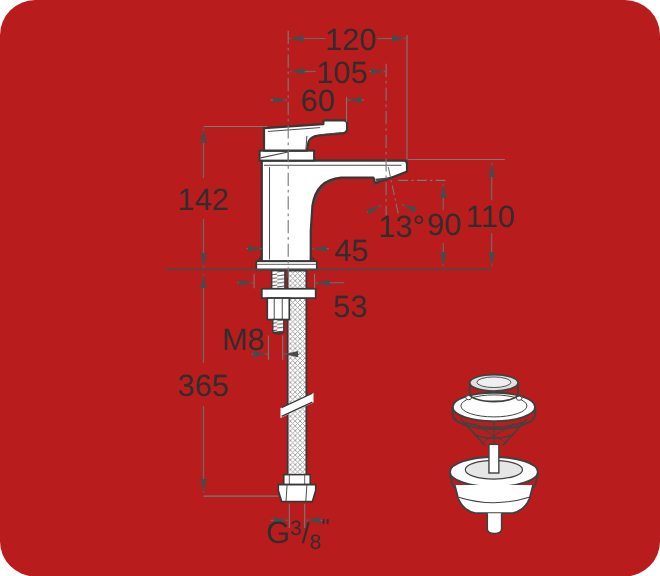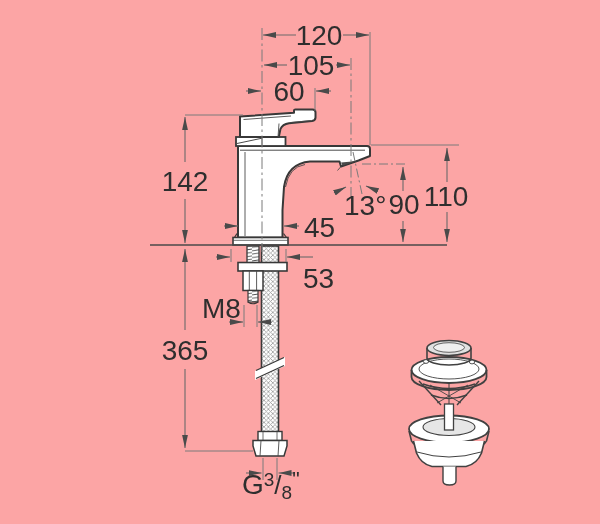--- a/index.html
+++ b/index.html
@@ -1,17 +1,17 @@
 <!DOCTYPE html>
 <html><head>
 <meta charset="utf-8">
 <style>
   html,body{margin:0;padding:0;background:#ffffff;}
-  .stage{position:relative;width:600px;height:524px;background:#fca5a5;overflow:hidden;
-         font-family:"Liberation Sans",sans-serif;}
+  .stage{position:relative;width:600px;height:524px;background:#b91c1c;overflow:hidden;
+         font-family:"Liberation Sans",sans-serif;border-radius:32px;}
   svg{position:absolute;left:0;top:0;}
   text{fill:#2e2e2e;font-family:"Liberation Sans",sans-serif;}
   .dimtxt{font-size:28px;}
 </style>
 </head>
 <body>
 
 <div class="stage">
 <svg width="600" height="524" viewBox="0 0 600 524">
 

